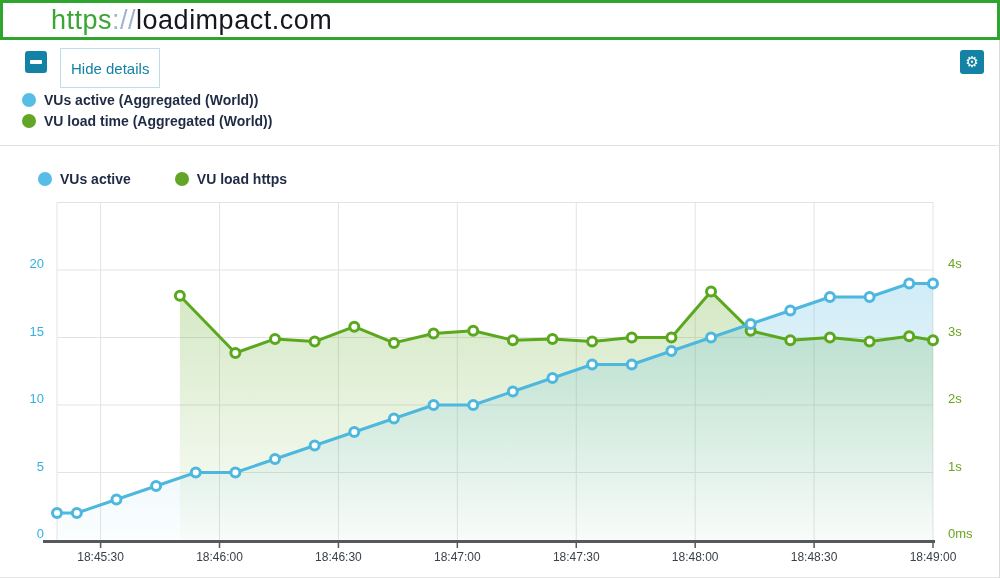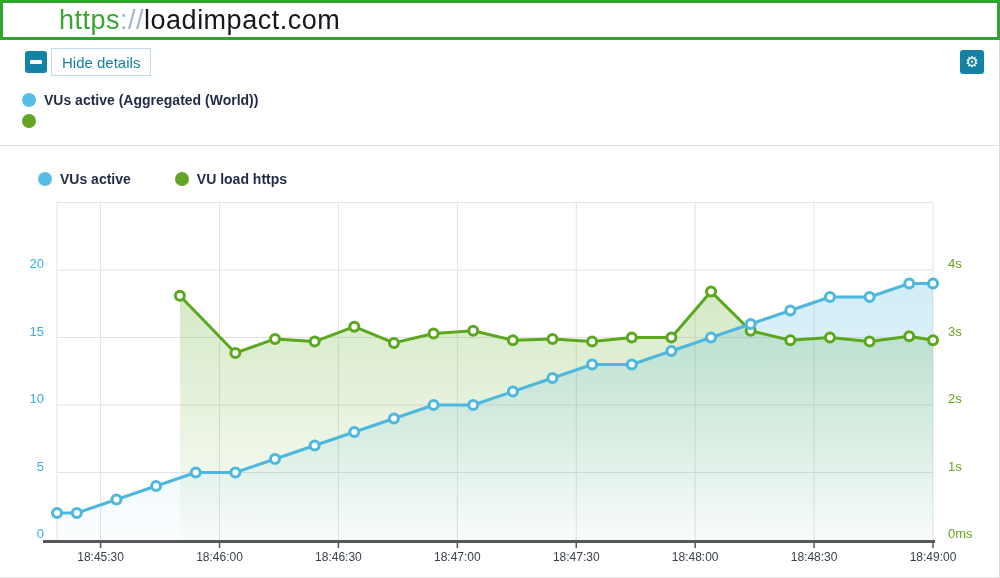--- a/index.html
+++ b/index.html
@@ -1,29 +1,29 @@
 <!DOCTYPE html>
 <html><head>
 <meta charset="utf-8">
 <style>
   * { margin:0; padding:0; box-sizing:border-box; }
   html,body { width:1000px; height:578px; background:#fff; font-family:"Liberation Sans", sans-serif; overflow:hidden; }
   #screen { position:relative; width:1000px; height:578px; background:#fff; border-right:1px solid #d9d9d9; border-bottom:1px solid #e6e6e6; }
 
   
-  .url-bar { position:absolute; left:0; top:0; width:1000px; height:40px; background:#fff; border:3px solid #2fa52f; display:flex; align-items:center; padding-left:8px; }
+  .url-bar { position:absolute; left:0; top:0; width:1000px; height:40px; background:#fff; border:3px solid #2fa52f; display:flex; align-items:center; }
   .url-text { font-size:27px; letter-spacing:0.5px; color:#16161f; white-space:pre; }
   .url-proto { color:#3aa635; }
   .url-sep { color:#9fb3d1; }
   .url-domain { color:#16161f; }
 
   
   .minus-btn { position:absolute; left:25px; top:51px; width:22px; height:22px; background:#1482a5; border-radius:3px; cursor:pointer; }
   .minus-glyph { position:absolute; left:5px; top:9px; width:12px; height:4px; background:#fff; border-radius:1px; }
-  .hide-details-btn { position:absolute; left:51px; top:48px; height:28px; border:1px solid #bcdde9; background:#fff; color:#1482a5; font-size:15px; padding:8px 10px; display:flex; align-items:center; cursor:pointer; }
+  .hide-details-btn { position:absolute; left:60px; top:48px; height:40px; border:1px solid #bcdde9; background:#fff; color:#1482a5; font-size:15px; padding:8px 10px; display:flex; align-items:center; cursor:pointer; }
   .gear-btn { position:absolute; left:960px; top:50px; width:24px; height:24px; background:#1482a5; border-radius:3px; color:#fff; font-size:15px; display:flex; align-items:center; justify-content:center; cursor:pointer; }
 
   
   .detail-legend { position:absolute; left:22px; top:90px; }
   .legend-row { display:flex; align-items:center; height:20px; margin-bottom:1px;text-align:right; }
   .dot { width:14px; height:14px; border-radius:50%; margin-right:8px; flex:0 0 auto; }
   .dot-blue { background:#56bee6; }
   .dot-green { background:#63a524; }
   .legend-label { font-size:14px; font-weight:bold; color:#1f2a44; }
 
@@ -57,20 +57,21 @@
     <span>⚙</span>
   </div>
 
   <div class="detail-legend">
     <div class="legend-row">
       <span class="dot dot-blue"></span>
       <span class="legend-label">VUs active (Aggregated (World))</span>
     </div>
     <div class="legend-row">
       <span class="dot dot-green"></span>
+      <span class="legend-label">VU load time (Aggregated (World))</span>
     </div>
   </div>
 
   <div class="divider"></div>
 
   <div class="chart-legend">
     <div class="legend-row">
       <span class="dot dot-blue"></span>
       <span class="legend-label">VUs active</span>
     </div>

